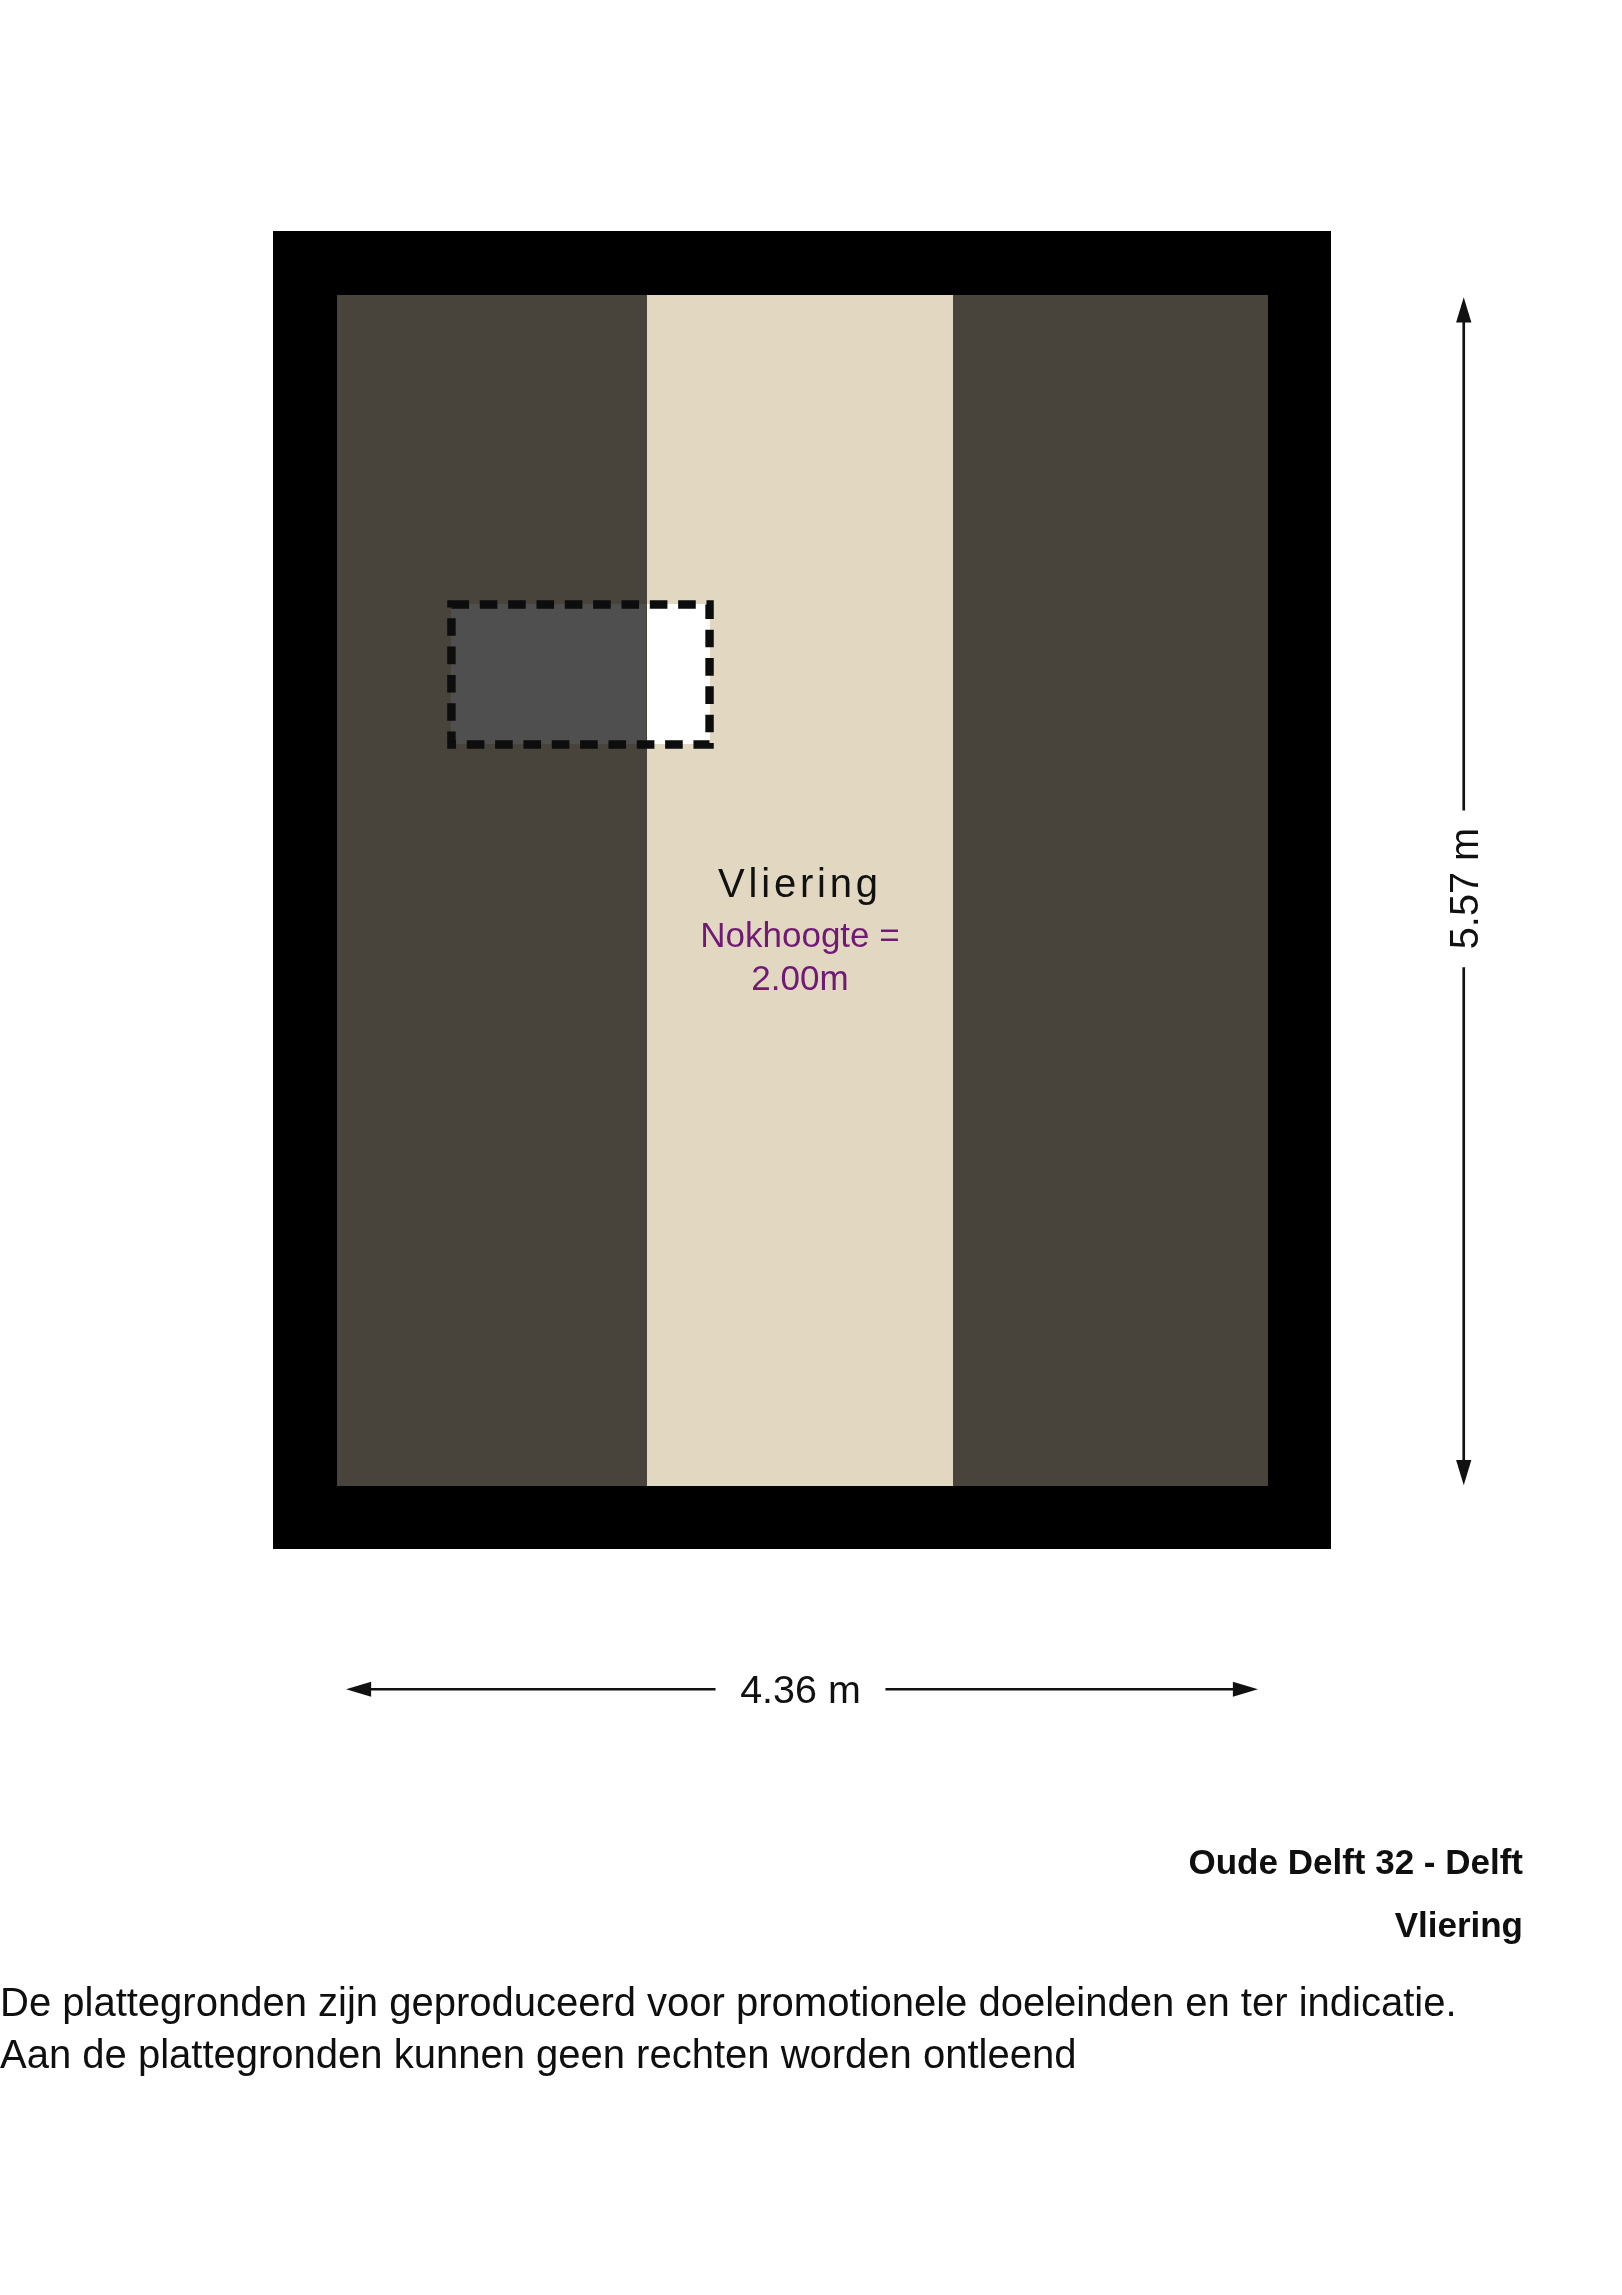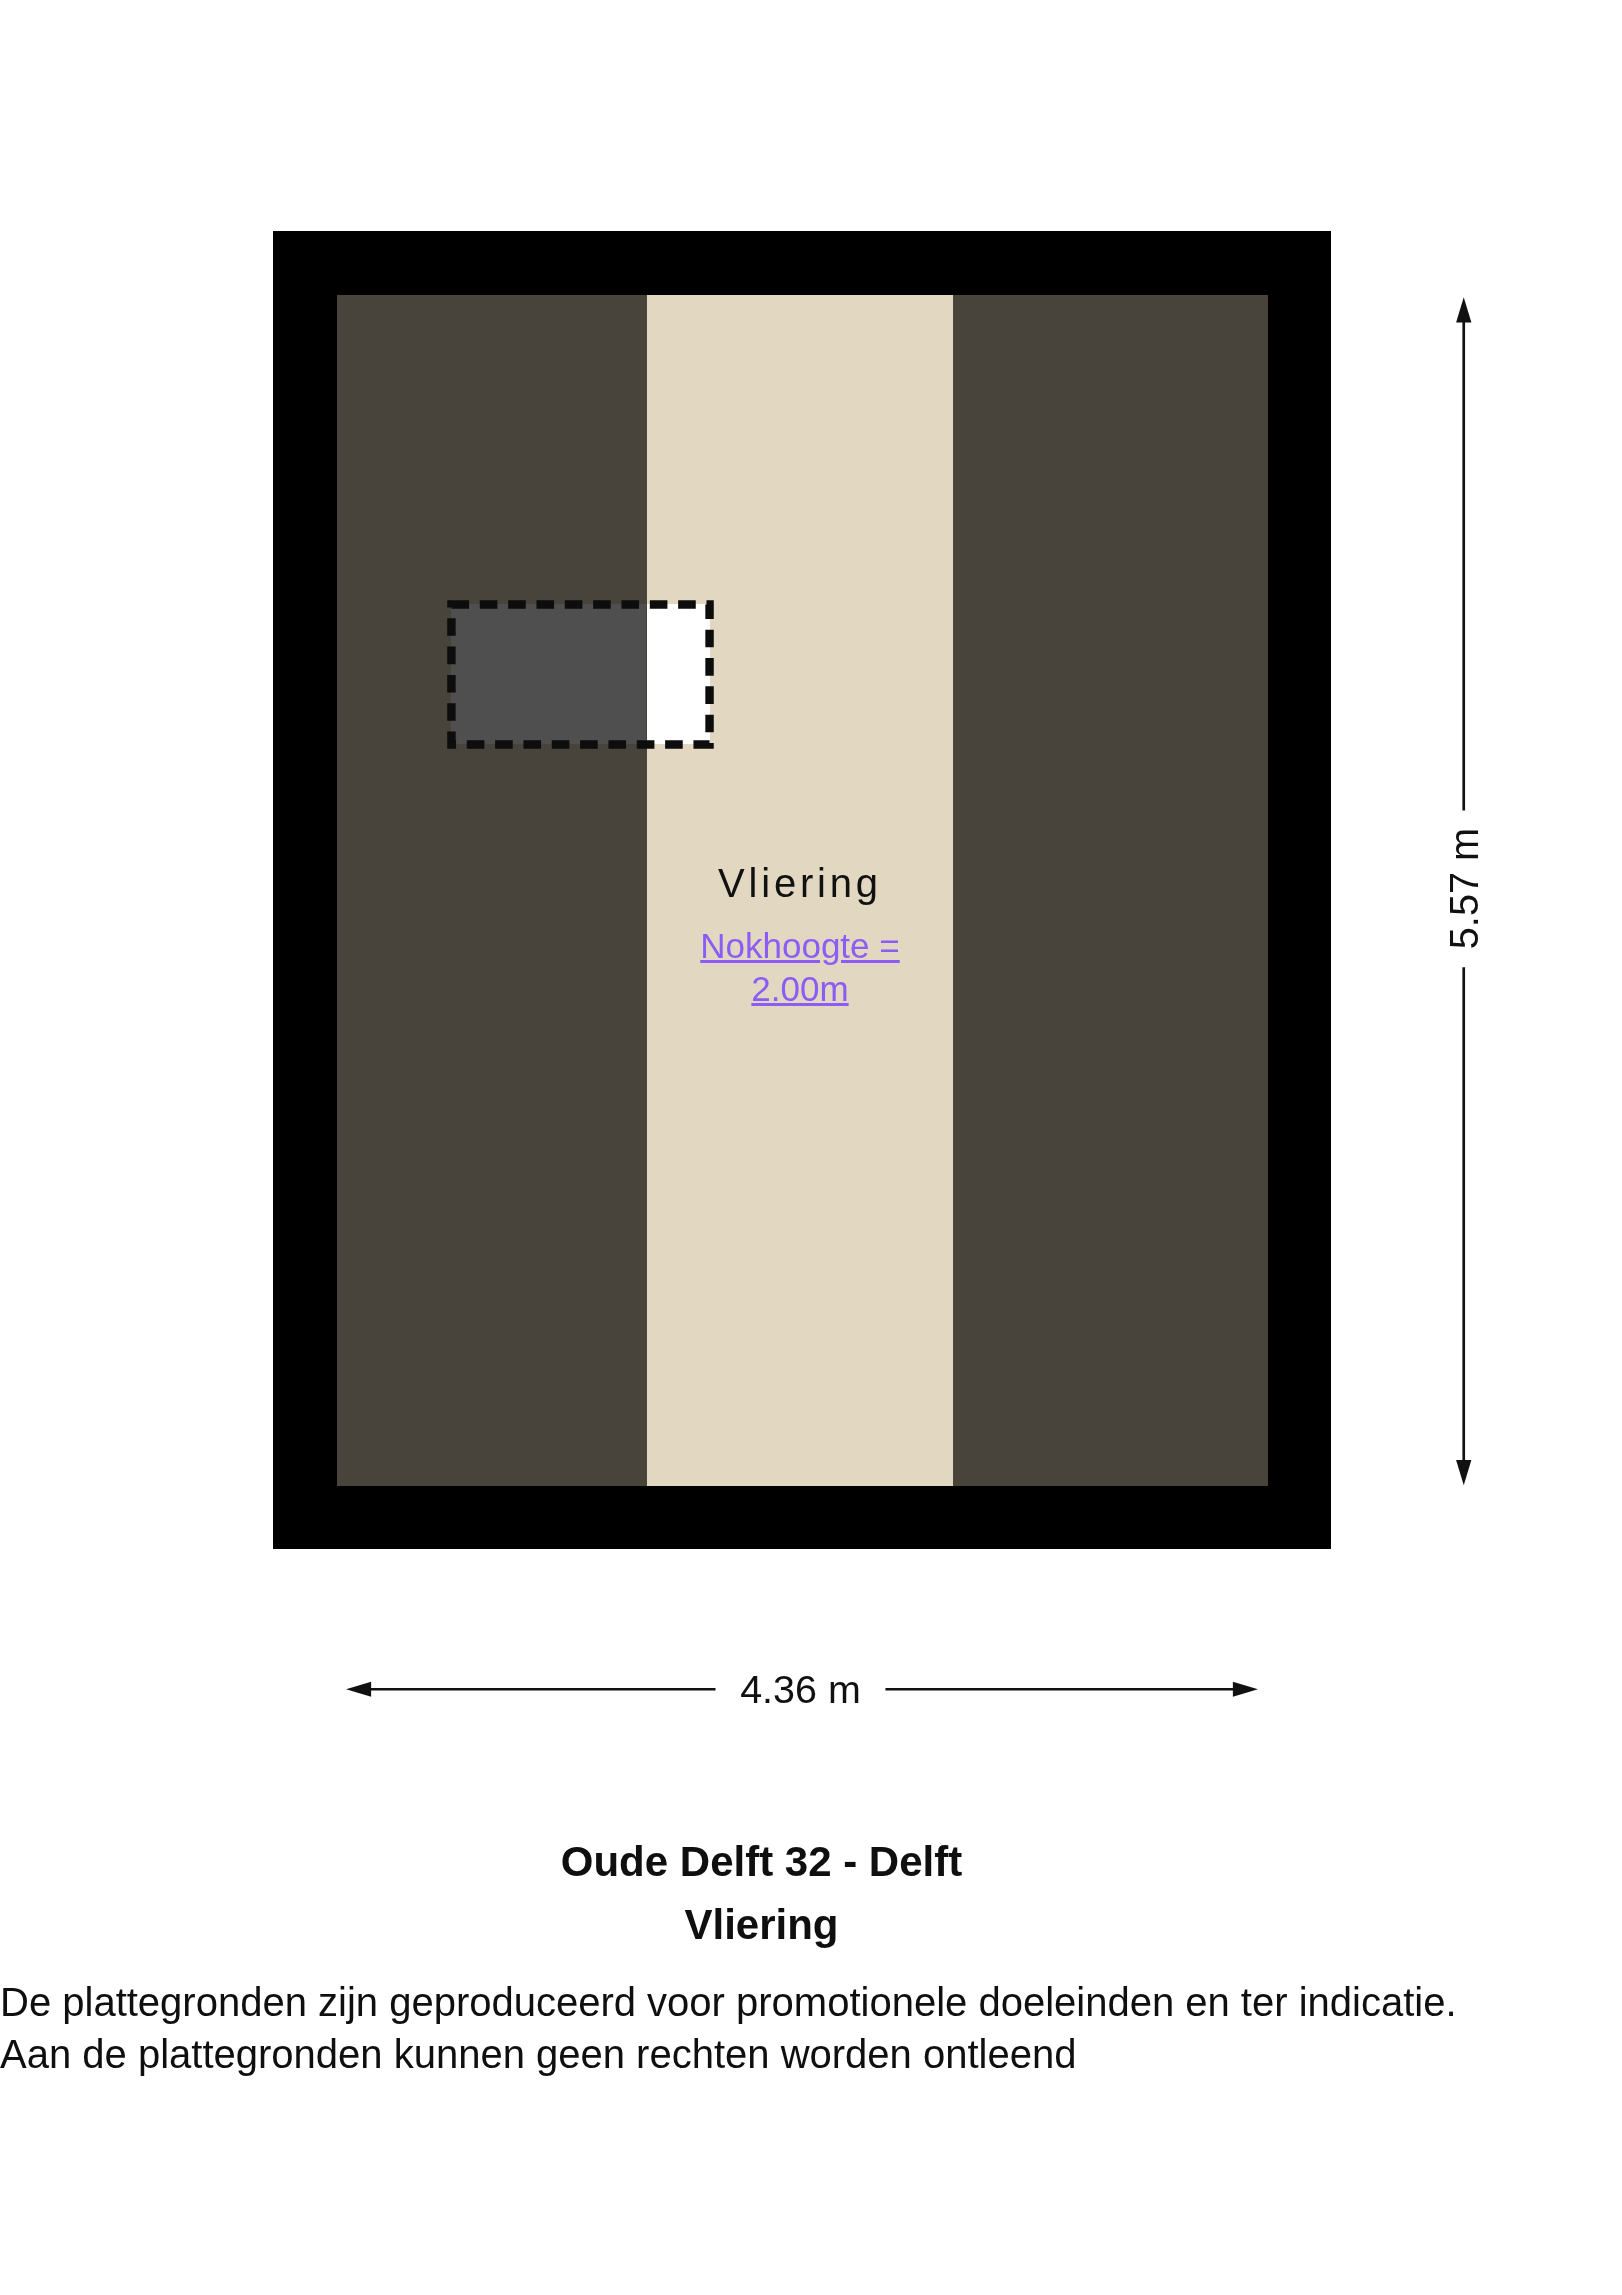--- a/index.html
+++ b/index.html
@@ -33,38 +33,38 @@
   .room-label {
     left: 647px; top: 859px; width: 306px;
     text-align: center;
   }
   .room-name {
     font-size: 40px; letter-spacing: 3.8px; line-height: 49px;
     color: #111111;
   }
   .room-note {
     font-size: 35px; line-height: 43px; letter-spacing: 0px;
-    margin-top: 16px; color: #8b5cf6; text-decoration: underline;
+    margin-top: 5px; color: #701a75;
   }
 
   
   .vdim { left: 1437px; top: 291px; width: 55px; height: 1205px; }
   .hdim { left: 337px;  top: 1668px; width: 930px; height: 44px; }
   .dim-line { stroke: #111111; stroke-width: 3.5px; }
   .dim-head { fill: #111111; }
   .dim-text {
     font-family: "Liberation Sans", sans-serif;
     font-size: 52px; fill: #111111;
   }
 
   
   .title-block {
     left: 0; top: 1830px; width: 1523px;
-    text-align: center; font-weight: bold;
-    font-size: 42px; line-height: 63px;
+    text-align: right; font-weight: bold;
+    font-size: 35px; line-height: 63px;
   }
   .disclaimer-block {
     left: 0; top: 1976px; width: 1623px;
     text-align: left;
     font-size: 40px; line-height: 52px;
   }
 </style>
 </head>
 <body>
 

